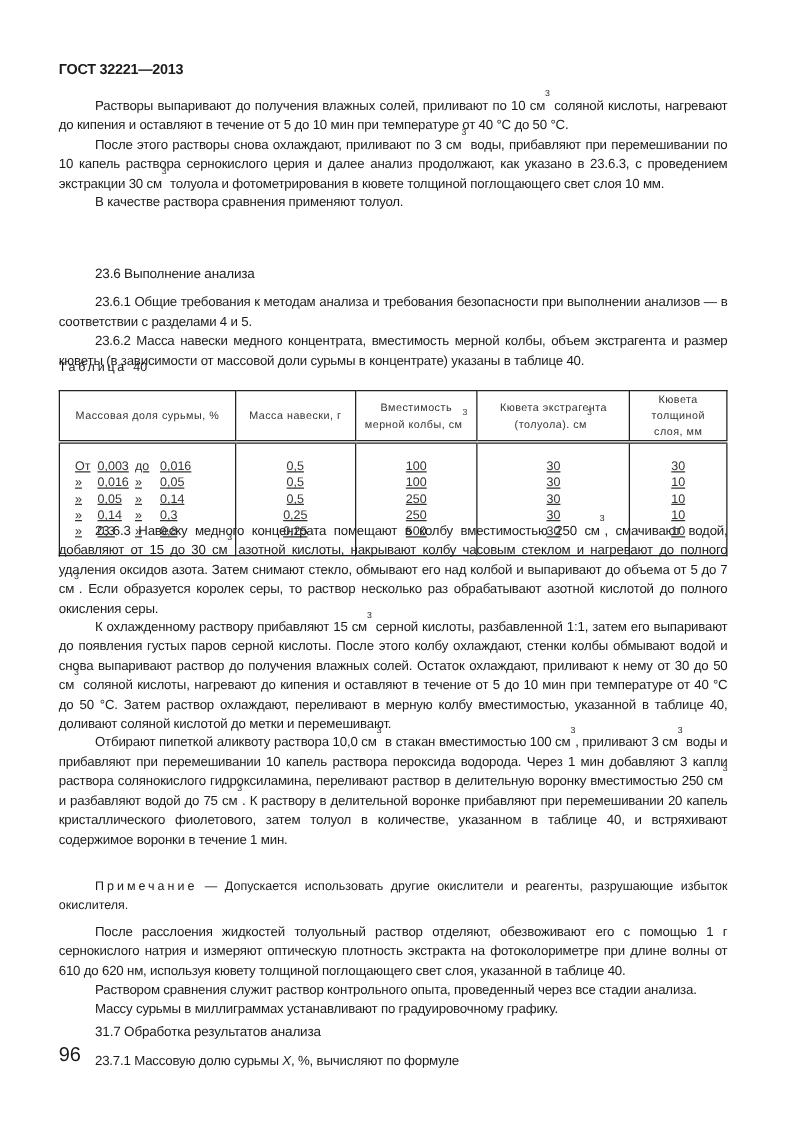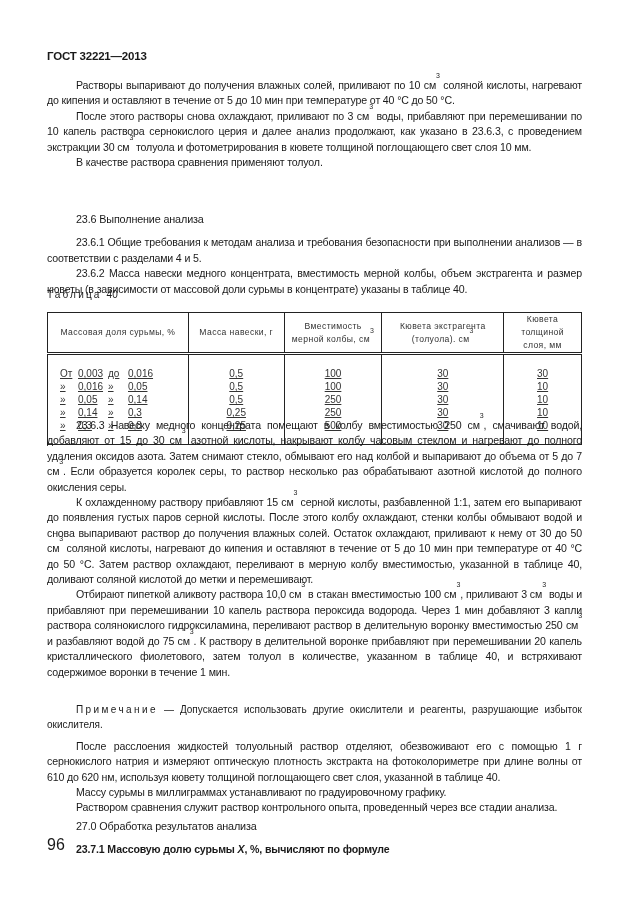--- a/index.html
+++ b/index.html
@@ -140,22 +140,22 @@
     </tr>
   </tbody>
 </table>
 
 <div class="blk" style="top:418px;">
   <p class="p ind">23.6.3 Навеску медного концентрата помещают в колбу вместимостью 250 см<sup>3</sup>, смачивают водой, добавляют от 15 до 30 см<sup>3</sup> азотной кислоты, накрывают колбу часовым стеклом и нагревают до полного удаления оксидов азота. Затем снимают стекло, обмывают его над колбой и выпаривают до объема от 5 до 7 см<sup>3</sup>. Если образуется королек серы, то раствор несколько раз обрабатывают азотной кислотой до полного окисления серы.</p>
   <p class="p ind">К охлажденному раствору прибавляют 15 см<sup>3</sup> серной кислоты, разбавленной 1:1, затем его выпаривают до появления густых паров серной кислоты. После этого колбу охлаждают, стенки колбы обмывают водой и снова выпаривают раствор до получения влажных солей. Остаток охлаждают, приливают к нему от 30 до 50 см<sup>3</sup> соляной кислоты, нагревают до кипения и оставляют в течение от 5 до 10 мин при температуре от 40 °С до 50 °С. Затем раствор охлаждают, переливают в мерную колбу вместимостью, указанной в таблице 40, доливают соляной кислотой до метки и перемешивают.</p>
   <p class="p ind">Отбирают пипеткой аликвоту раствора 10,0 см<sup>3</sup> в стакан вместимостью 100 см<sup>3</sup>, приливают 3 см<sup>3</sup> воды и прибавляют при перемешивании 10 капель раствора пероксида водорода. Через 1 мин добавляют 3 капли раствора солянокислого гидроксиламина, переливают раствор в делительную воронку вместимостью 250 см<sup>3</sup> и разбавляют водой до 75 см<sup>3</sup>. К раствору в делительной воронке прибавляют при перемешивании 20 капель кристаллического фиолетового, затем толуол в количестве, указанном в таблице 40, и встряхивают содержимое воронки в течение 1 мин.</p>
   <p class="p ind note" style="margin-top:22px; font-size:10px;"><span class="spaced">Примечание</span><span> — Допускается использовать другие окислители и реагенты, разрушающие избыток окислителя.</span></p>
   <p class="p ind" style="margin-top:6px;">После расслоения жидкостей толуольный раствор отделяют, обезвоживают его с помощью 1 г сернокислого натрия и измеряют оптическую плотность экстракта на фотоколориметре при длине волны от 610 до 620 нм, используя кювету толщиной поглощающего свет слоя, указанной в таблице 40.</p>
+  <p class="p ind">Раствором сравнения служит раствор контрольного опыта, проведенный через все стадии анализа.</p>
   <p class="p ind">Массу сурьмы в миллиграммах устанавливают по градуировочному графику.</p>
-  <p class="p ind">Раствором сравнения служит раствор контрольного опыта, проведенный через все стадии анализа.</p>
 </div>
 
 <div class="blk" style="top:781px;">
-  <p class="p h2">27.0 Обработка результатов анализа</p>
-  <p class="p ind" style="margin-top:8px;font-weight:bold;"><span>23.7.1 Массовую долю сурьмы </span><i>X</i><span>, %, вычисляют по формуле</span></p>
+  <p class="p h2">31.7 Обработка результатов анализа</p>
+  <p class="p ind" style="margin-top:8px;"><span>23.7.1 Массовую долю сурьмы </span><i>X</i><span>, %, вычисляют по формуле</span></p>
 </div>
 
 <div class="pnum">96</div>
 
 </body></html>

